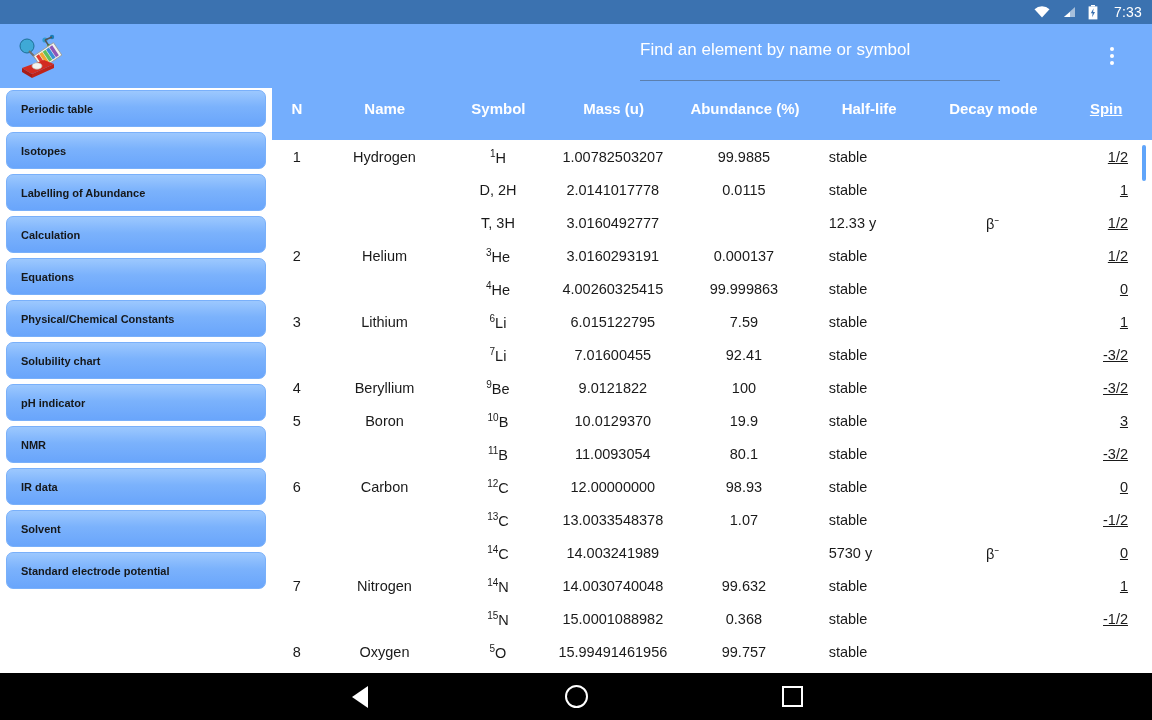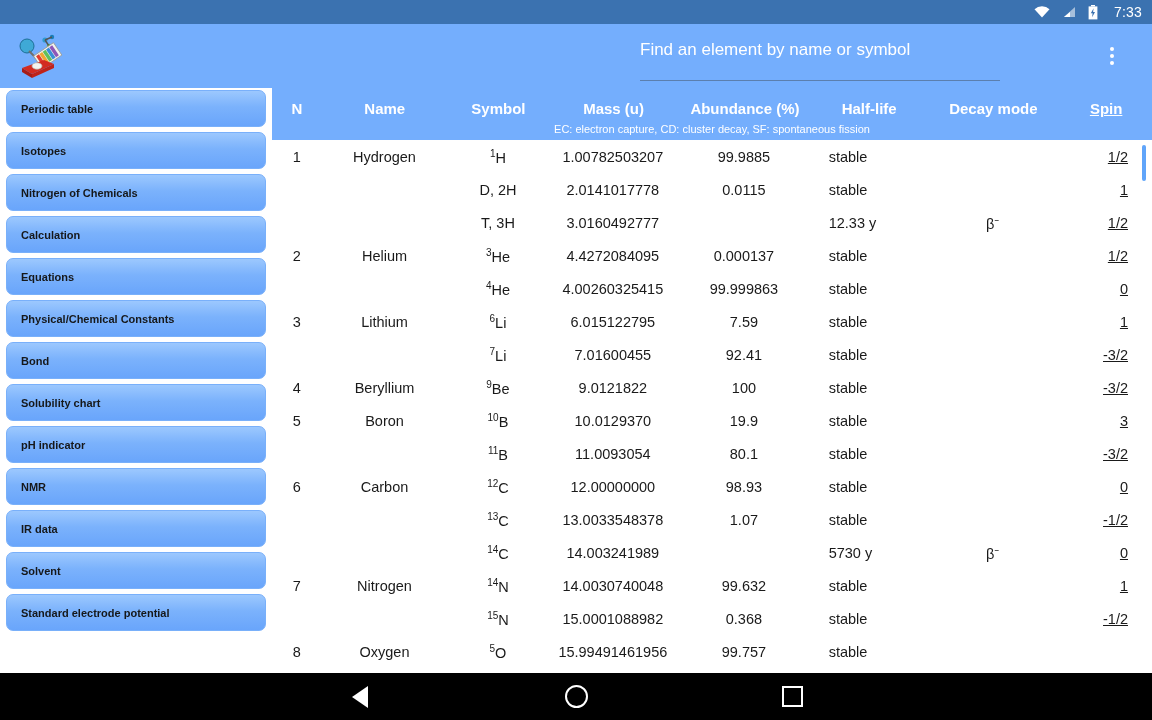--- a/index.html
+++ b/index.html
@@ -300,33 +300,30 @@
   </div>
 
   <div class="sidebar" id="sidebar">
       <div class="side-item">
         <span>Periodic table</span>
       </div>
       <div class="side-item">
         <span>Isotopes</span>
       </div>
       <div class="side-item">
-        <span>Nitrogen of Chemicals</span>
+        <span>Labelling of Abundance</span>
       </div>
       <div class="side-item">
         <span>Calculation</span>
       </div>
       <div class="side-item">
         <span>Equations</span>
       </div>
       <div class="side-item">
         <span>Physical/Chemical Constants</span>
-      </div>
-      <div class="side-item">
-        <span>Bond</span>
       </div>
       <div class="side-item">
         <span>Solubility chart</span>
       </div>
       <div class="side-item">
         <span>pH indicator</span>
       </div>
       <div class="side-item">
         <span>NMR</span>
       </div>
@@ -347,21 +344,20 @@
       <div class="hrow">
         <div class="hcell c-n">N</div>
         <div class="hcell c-name">Name</div>
         <div class="hcell c-sym">Symbol</div>
         <div class="hcell c-mass">Mass (u)</div>
         <div class="hcell c-ab">Abundance (%)</div>
         <div class="hcell c-hl">Half-life</div>
         <div class="hcell c-dm">Decay mode</div>
         <div class="hcell c-spin">Spin</div>
       </div>
-      <div class="hnote">EC: electron capture, CD: cluster decay, SF: spontaneous fission</div>
     </div>
 
     <div class="tbody" id="tbody">
         <div class="trow">
           <div class="cell c-n">1</div>
           <div class="cell c-name">Hydrogen</div>
           <div class="cell c-sym"><sup>1</sup><span>H</span></div>
           <div class="cell c-mass">1.00782503207</div>
           <div class="cell c-ab">99.9885</div>
           <div class="cell c-hl">stable</div>
@@ -385,21 +381,21 @@
           <div class="cell c-mass">3.0160492777</div>
           <div class="cell c-ab"></div>
           <div class="cell c-hl">12.33 y</div>
           <div class="cell c-dm">β⁻</div>
           <div class="cell c-spin">1/2</div>
         </div>
         <div class="trow">
           <div class="cell c-n">2</div>
           <div class="cell c-name">Helium</div>
           <div class="cell c-sym"><sup>3</sup><span>He</span></div>
-          <div class="cell c-mass">4.4272084095</div>
+          <div class="cell c-mass">3.0160293191</div>
           <div class="cell c-ab">0.000137</div>
           <div class="cell c-hl">stable</div>
           <div class="cell c-dm"></div>
           <div class="cell c-spin">1/2</div>
         </div>
         <div class="trow">
           <div class="cell c-n"></div>
           <div class="cell c-name"></div>
           <div class="cell c-sym"><sup>4</sup><span>He</span></div>
           <div class="cell c-mass">4.00260325415</div>

